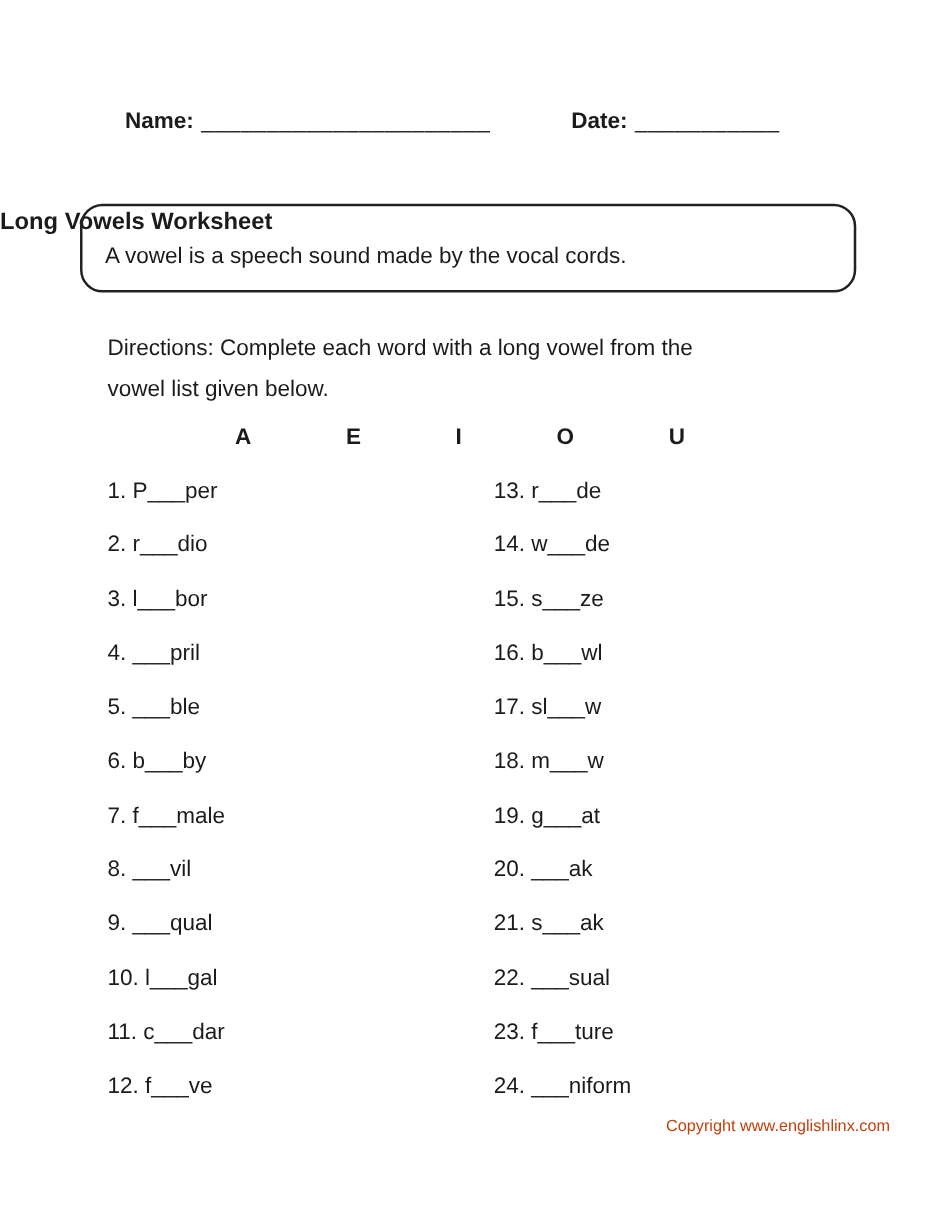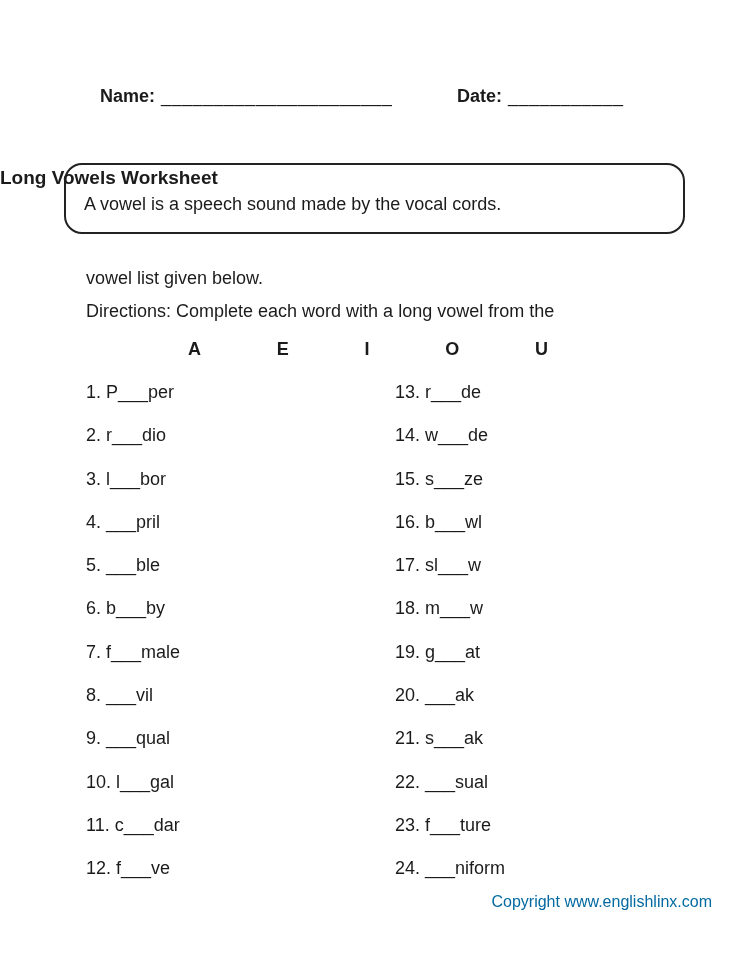--- a/index.html
+++ b/index.html
@@ -90,22 +90,22 @@
     line-height: 43.3px;
     white-space: nowrap;
   }
   .item-number { margin-right: 5px; }
 
   
   .copyright {
     position: absolute;
     top: 893px;
     right: 32px;
-    font-size: 16px;
-    color: #0369a1;
+    font-size: 13px;
+    color: #c2410c;
   }
 </style>
 </head>
 <body>
 
 <div class="sheet">
 
   <div class="name-date-row">
     <span class="name-group">
       <span class="label">Name:</span><span class="blank-line">______________________</span>
@@ -115,22 +115,22 @@
     </span>
   </div>
 
   <div class="title">Long Vowels Worksheet</div>
 
   <div class="info-box">
     <div>A vowel is a speech sound made by the vocal cords.</div>
   </div>
 
   <div class="directions">
+    <div>Directions: Complete each word with a long vowel from the</div>
     <div>vowel list given below.</div>
-    <div>Directions: Complete each word with a long vowel from the</div>
   </div>
 
   <div class="vowel-row">
     <span>A</span>
     <span>E</span>
     <span>I</span>
     <span>O</span>
     <span>U</span>
   </div>
 

